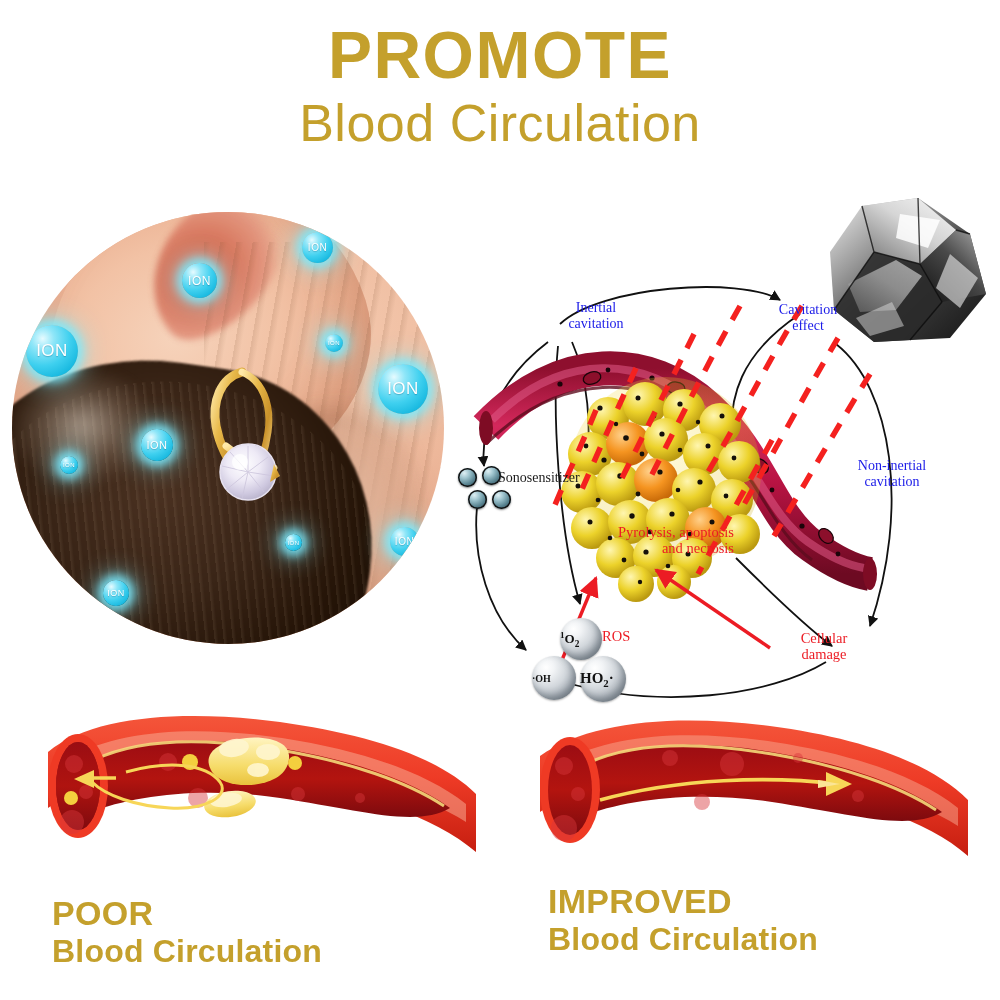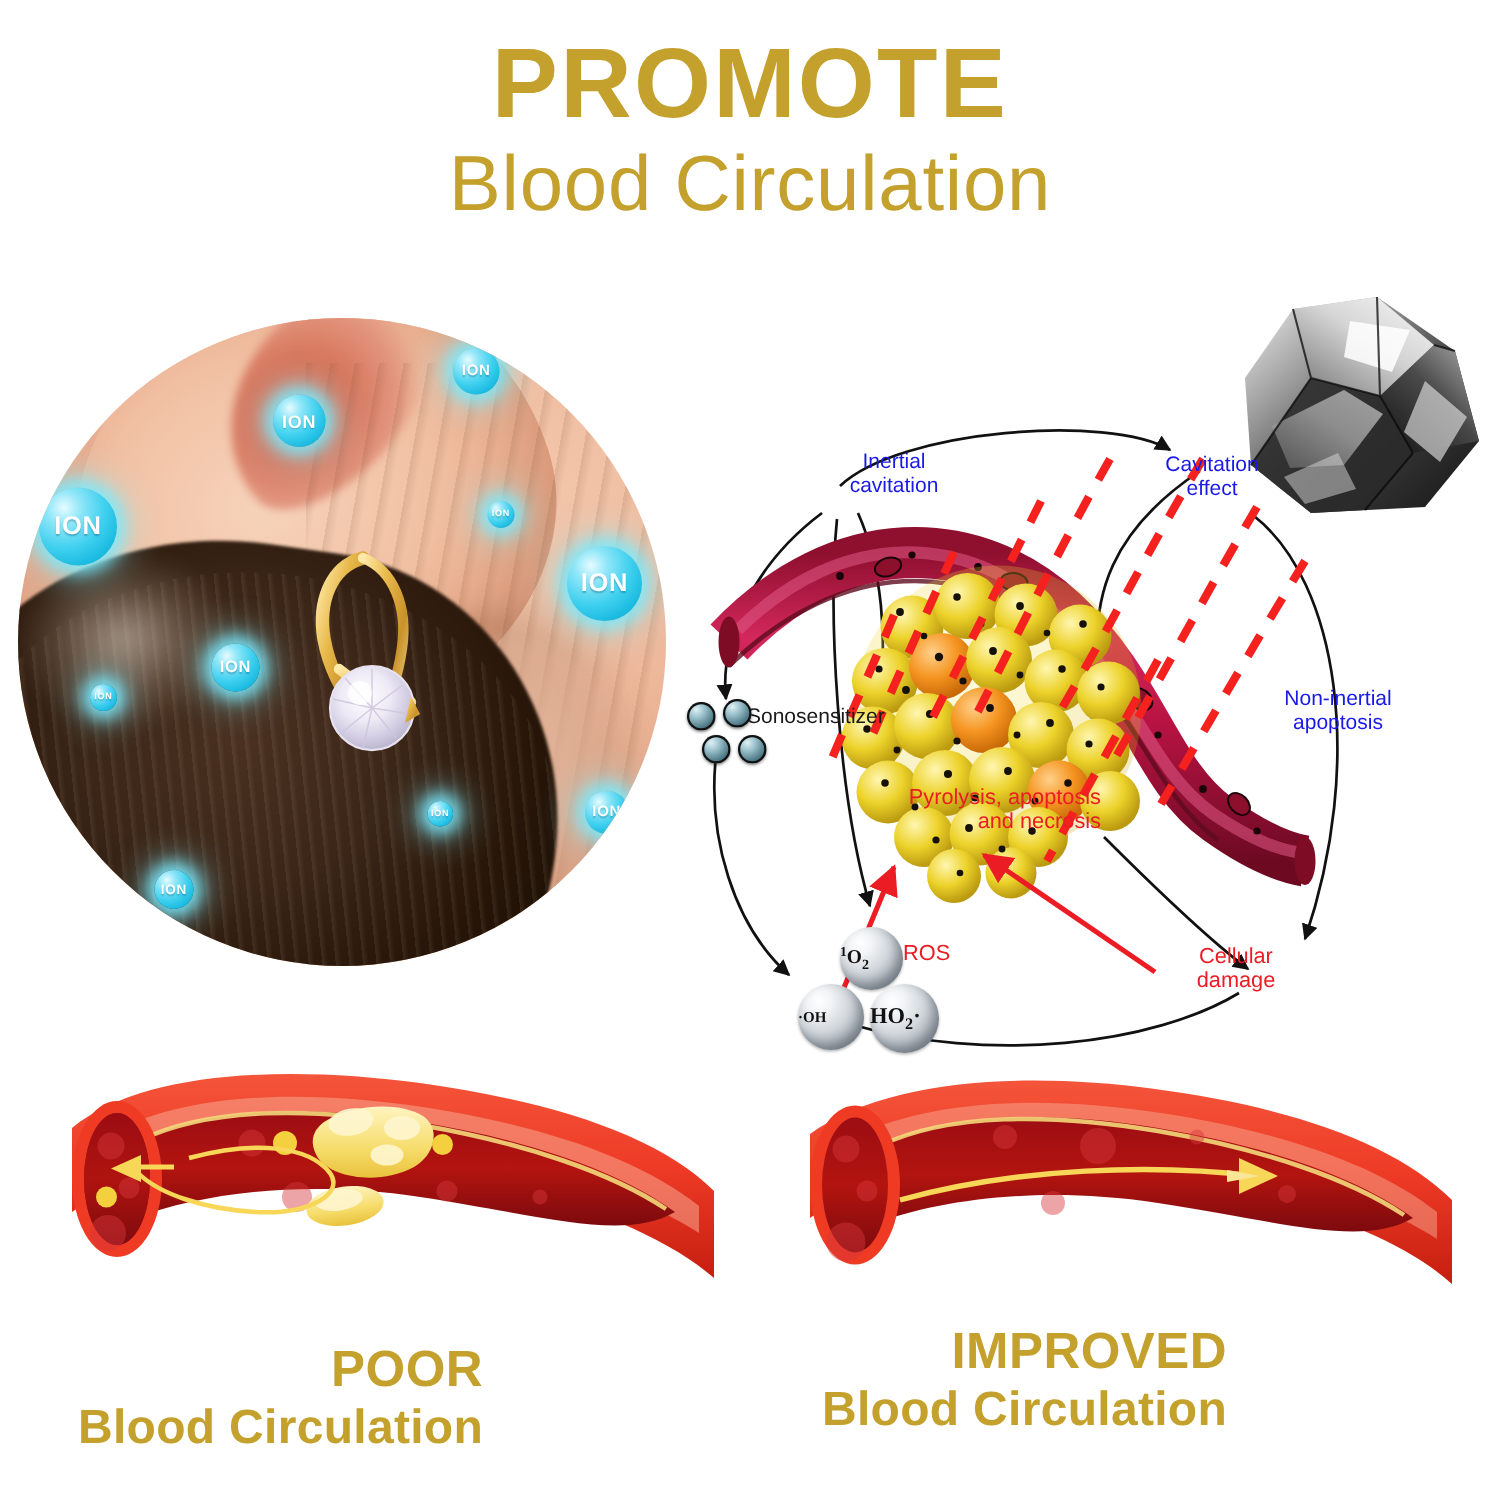--- a/index.html
+++ b/index.html
@@ -137,21 +137,21 @@
   #earring { position:absolute; left: 178px; top: 148px; width: 130px; height: 160px; }
 
   
   .ion {
     position: absolute;
     border-radius: 50%;
     display: flex;
     align-items: center;
     justify-content: center;
     color: #ffffff;
-    font-weight: bold;
+    font-weight: normal;
     font-family: "Liberation Sans", sans-serif;
     background:
       radial-gradient(circle at 32% 26%, #e6fbff 0%, #8fe6f8 22%, #3fd0ef 52%, #18b9e0 78%, #0ea8d2 100%);
     box-shadow: 0 0 10px 5px rgba(120,235,255,.85), 0 0 22px 10px rgba(140,240,255,.45);
     text-shadow: 0 1px 1px rgba(0,90,120,.35);
     letter-spacing: .5px;
     z-index: 6;
   }
 
   
@@ -162,21 +162,21 @@
     position: absolute;
     left: 440px;
     top: 258px;
     width: 510px;
     height: 450px;
   }
   #diagram svg { position:absolute; inset:0; }
 
   .lbl {
     position: absolute;
-    font-family: Liberation Sans, sans-serif;
+    font-family: Liberation Serif, serif;
     line-height: 1.12;
     text-align: center;
     white-space: pre-line;
     z-index: 4;
   }
   .lbl-blue { color: #1a1ae8; font-size: 14px; }
   .lbl-red  { color: #ec1c24; font-size: 14.5px; }
   .lbl-blk  { color: #1a1a1a; font-size: 14px; }
 
   
@@ -200,21 +200,21 @@
     border-radius:50%;
     background: radial-gradient(circle at 33% 27%, #dff0f4 0%, #9dc3cd 28%, #55808d 62%, #20323a 100%);
     box-shadow: 0 0 0 1.5px #111 inset, 0 1px 2px rgba(0,0,0,.5);
     z-index:5;
   }
 
   
   #vessel-poor { position:absolute; left: 30px; top: 700px; width: 450px; height: 180px; }
   #vessel-good { position:absolute; left: 520px; top: 700px; width: 450px; height: 180px; }
 
-  .cap-block { position:absolute;text-align:right; }
+  .cap-block { position:absolute; }
   .cap-title {
     font-size: 34px; font-weight: bold; color: #c4a02c; letter-spacing: .3px; line-height: 1.05;
   }
   .cap-sub {
     font-size: 32px; font-weight: bold; color: #c4a02c; letter-spacing: .2px; line-height: 1.1; margin-top: 2px;
   }
 </style>
 </head>
 <body>
 
@@ -468,21 +468,21 @@
       <path d="M122 402 L156 320" marker-end="url(#ahr)"></path>
       <path d="M330 390 L216 312" marker-end="url(#ahr)"></path>
     </g>
   </svg>
 
   <div class="lbl lbl-blue" style="left:108px; top:42px; width:96px;">Inertial
 cavitation</div>
   <div class="lbl lbl-blue" style="left:322px; top:44px; width:92px;">Cavitation
 effect</div>
   <div class="lbl lbl-blue" style="left:400px; top:200px; width:104px;">Non-inertial
-apoptosis</div>
+cavitation</div>
   <div class="lbl lbl-blk" style="left:58px; top:212px; width:120px; text-align:left;">Sonosensitizer</div>
   <div class="lbl lbl-red" style="left:118px; top:266px; width:176px;text-align:right;">Pyrolysis,  apoptosis
 and necrosis</div>
   <div class="lbl lbl-red" style="left:162px; top:370px; width:56px; text-align:left;">ROS</div>
   <div class="lbl lbl-red" style="left:340px; top:372px; width:88px;">Cellular
 damage</div>
 
   <div class="ssphere" style="left:18px; top:210px; width:19px; height:19px;"></div>
   <div class="ssphere" style="left:42px; top:208px; width:19px; height:19px;"></div>
   <div class="ssphere" style="left:28px; top:232px; width:19px; height:19px;"></div>

